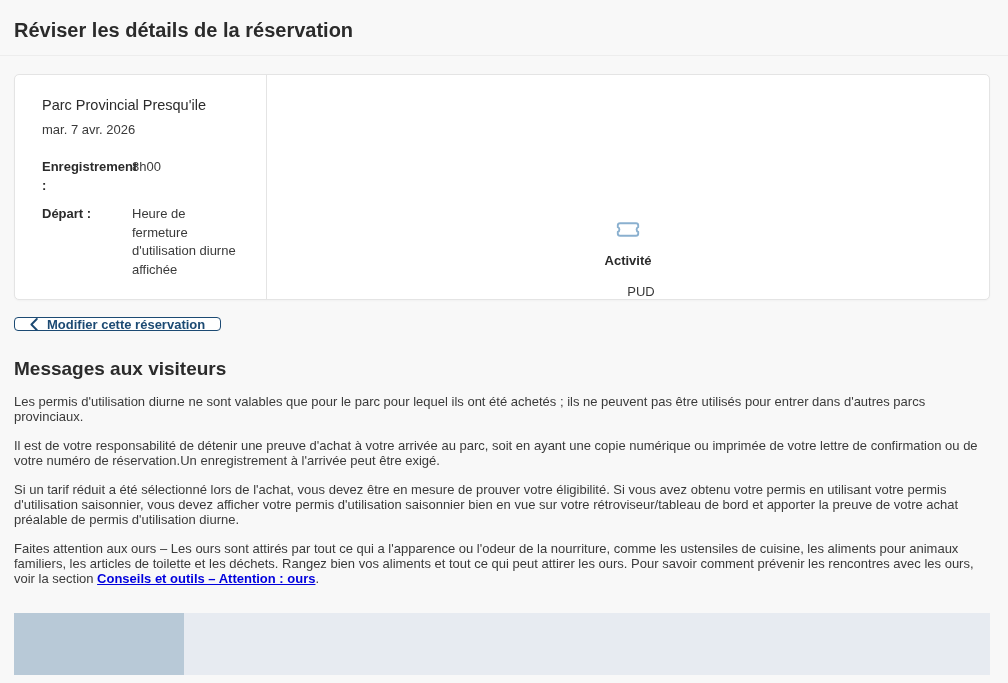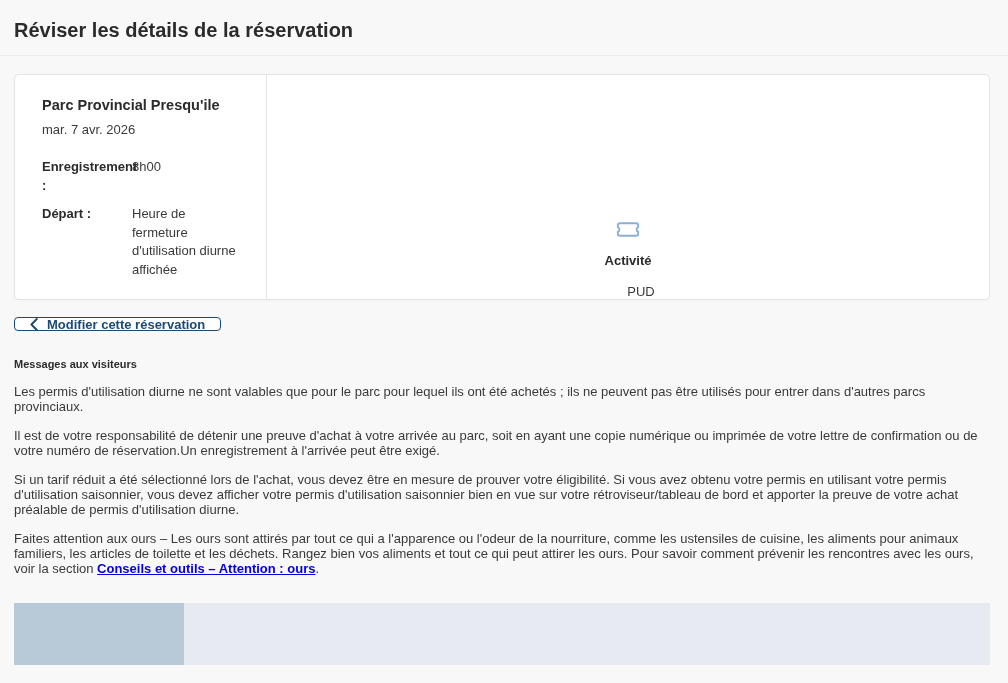--- a/index.html
+++ b/index.html
@@ -30,21 +30,21 @@
     border-radius: 5px;
     min-height: 178px;
     display: flex;
     box-shadow: 0 1px 2px rgba(0,0,0,0.03);
   }
   .card-left {
     width: 252px;
     border-right: 1px solid #e4e4e4;
     padding: 22px 18px 20px 27px;
   }
-  .park-name { font-size: 14.5px; font-weight: 700; color: #2b2b2b; margin: 0 0 9px 0; }
+  .park-name { font-size: 14.5px; font-weight: 400; color: #2b2b2b; margin: 0 0 9px 0; }
   .card-date { font-size: 13px; margin: 0 0 21px 0; }
   .info-grid {
     display: grid;
     grid-template-columns: 90px 112px;
     row-gap: 10px;
     font-size: 13px;
     line-height: 18.5px;
   }
   .info-label { font-weight: 700; color: #2b2b2b; }
   .card-right {
@@ -65,21 +65,21 @@
     background: #ffffff;
     border: 1px solid #1c4a73;
     border-radius: 4px;
     color: #1c4a73;
     font-size: 13px; font-weight: 700;
     font-family: inherit;
     cursor: pointer;
   }
 
   
-  .messages-heading { font-size: 11px; font-weight: 700; color: #2b2b2b; margin: 23px 0 0 0; }
+  .messages-heading { font-size: 19px; font-weight: 700; color: #2b2b2b; margin: 23px 0 0 0; }
   .msg-para { font-size: 13px; line-height: 15px; margin: 14px 0 0 0; color: #3a3a3a; }
   .msg-link { color: #0000dd; font-weight: 700; text-decoration: underline; cursor: pointer; }
 
   
   .accept-strip { display: flex; margin-top: 27px; min-height: 62px; }
   .accept-label-box {
     width: 170px;
     background: #b8c9d7;
     display: flex; align-items: center;
     padding-left: 28px;

